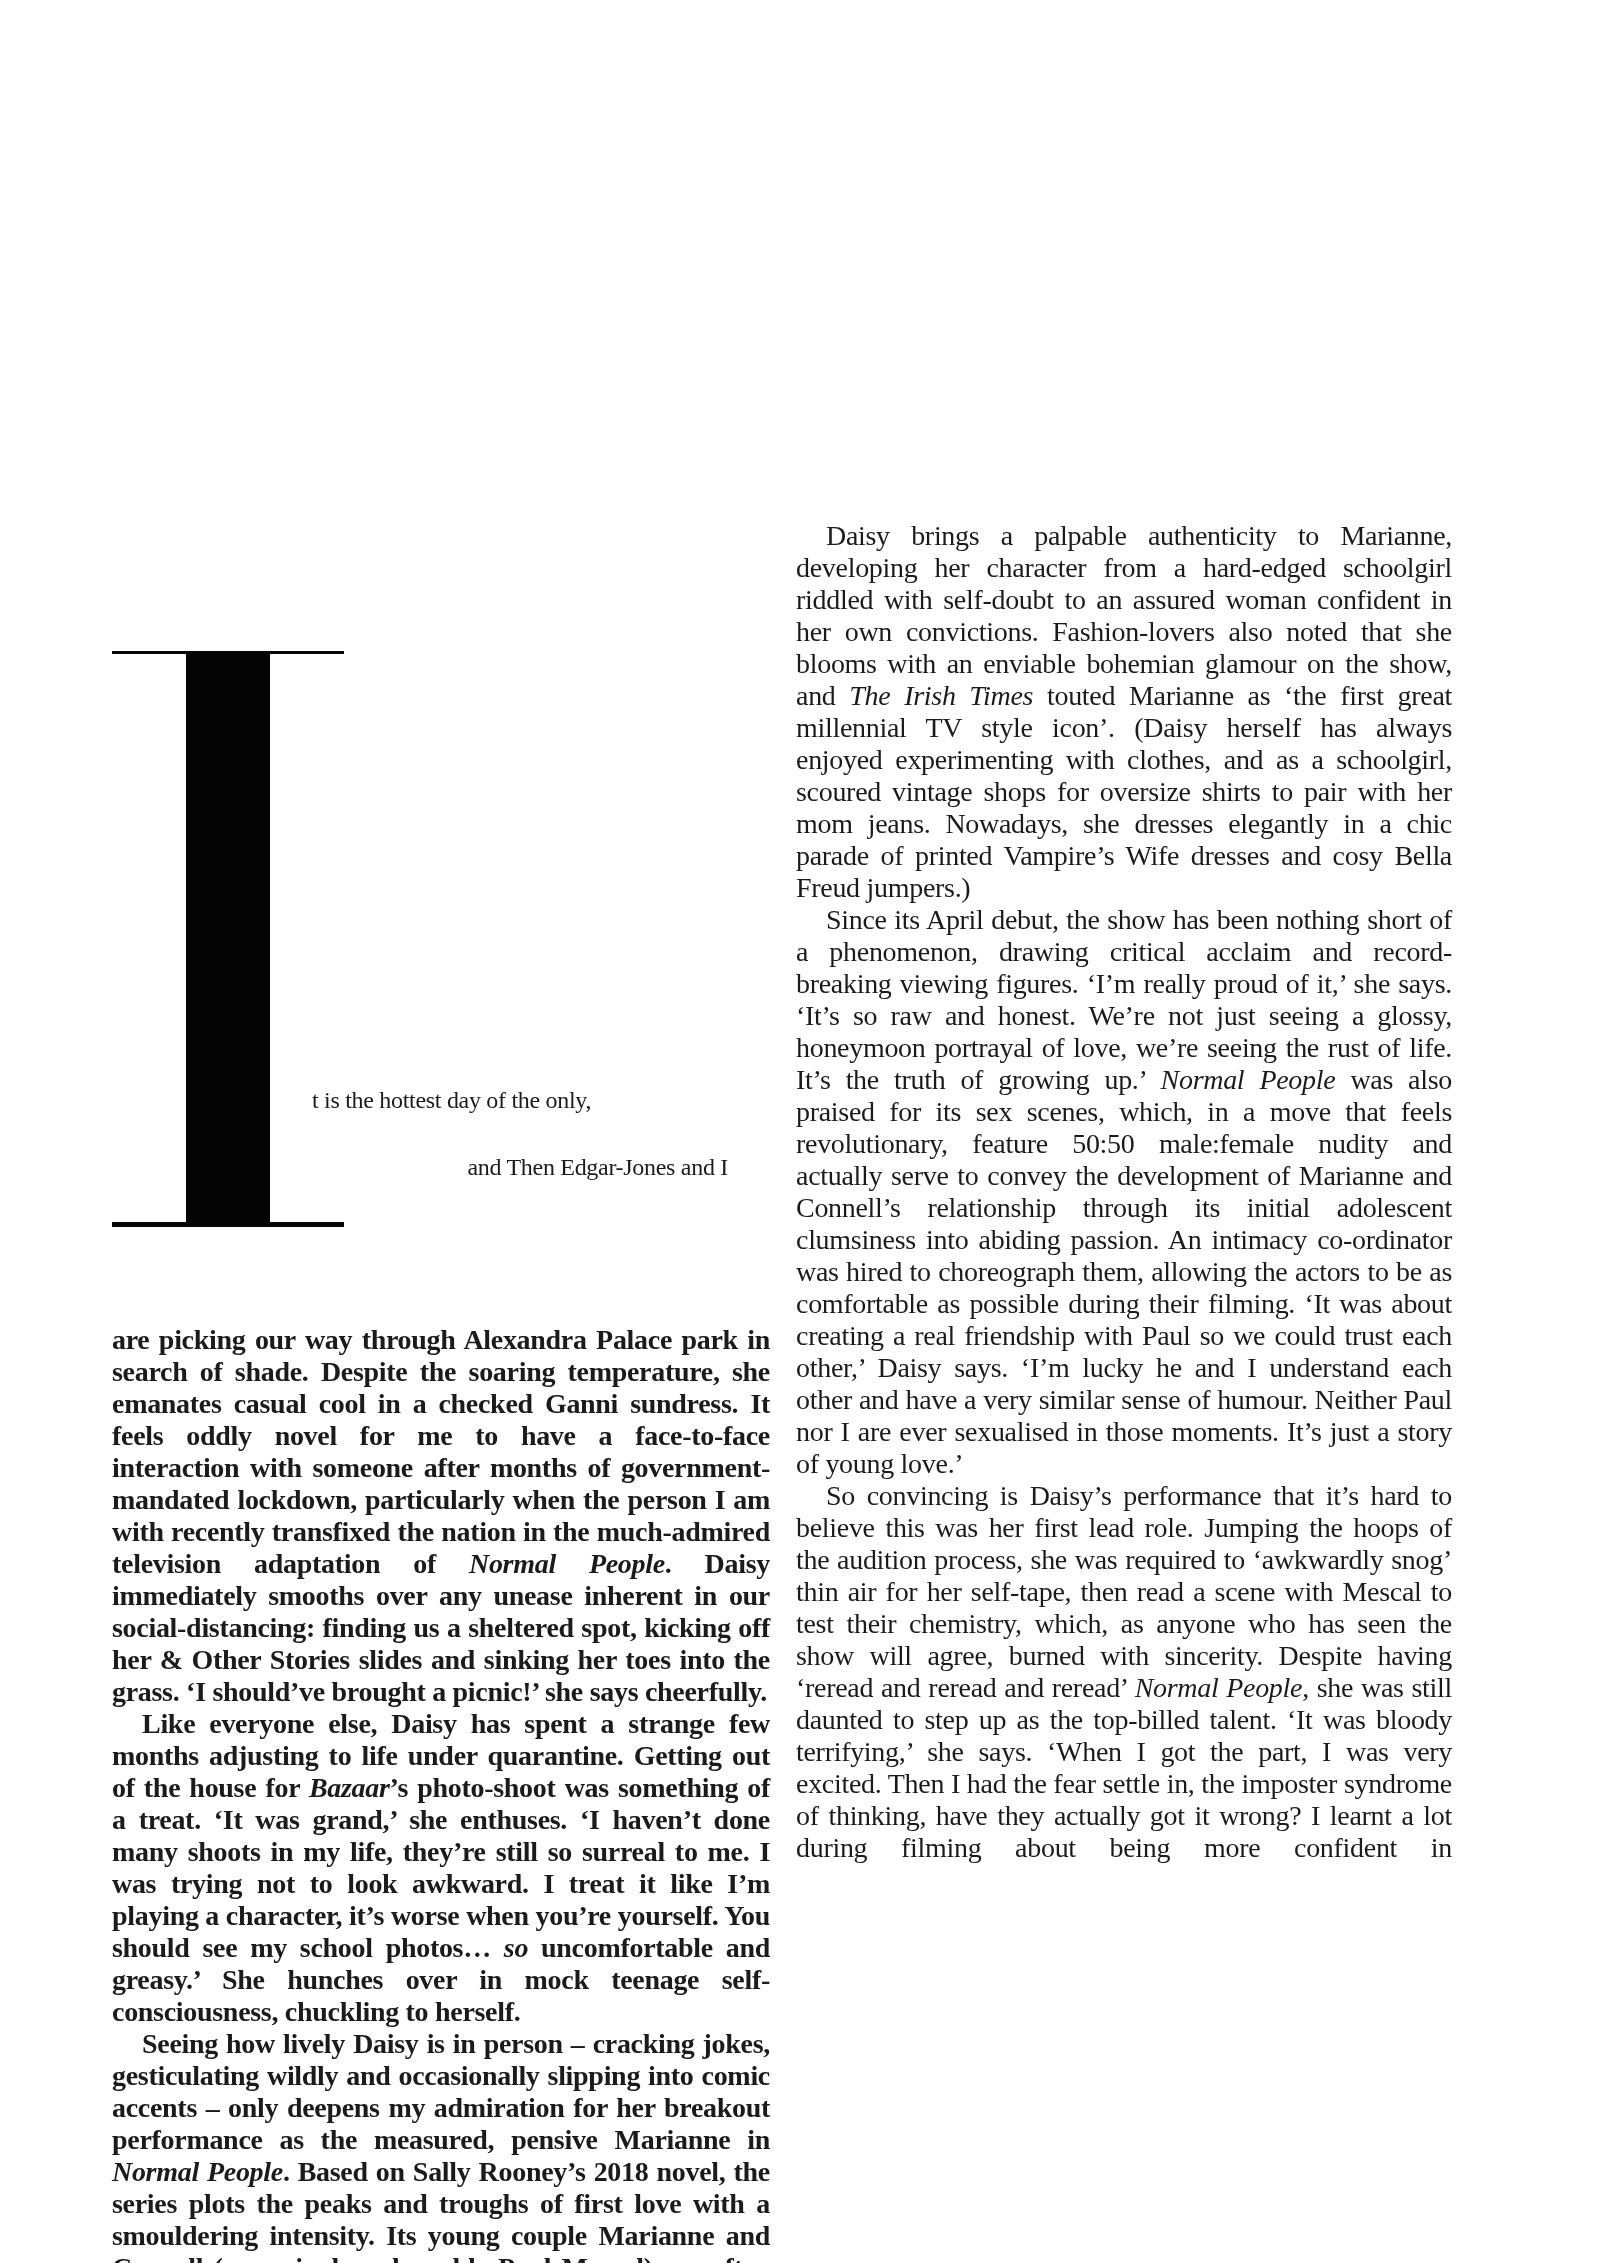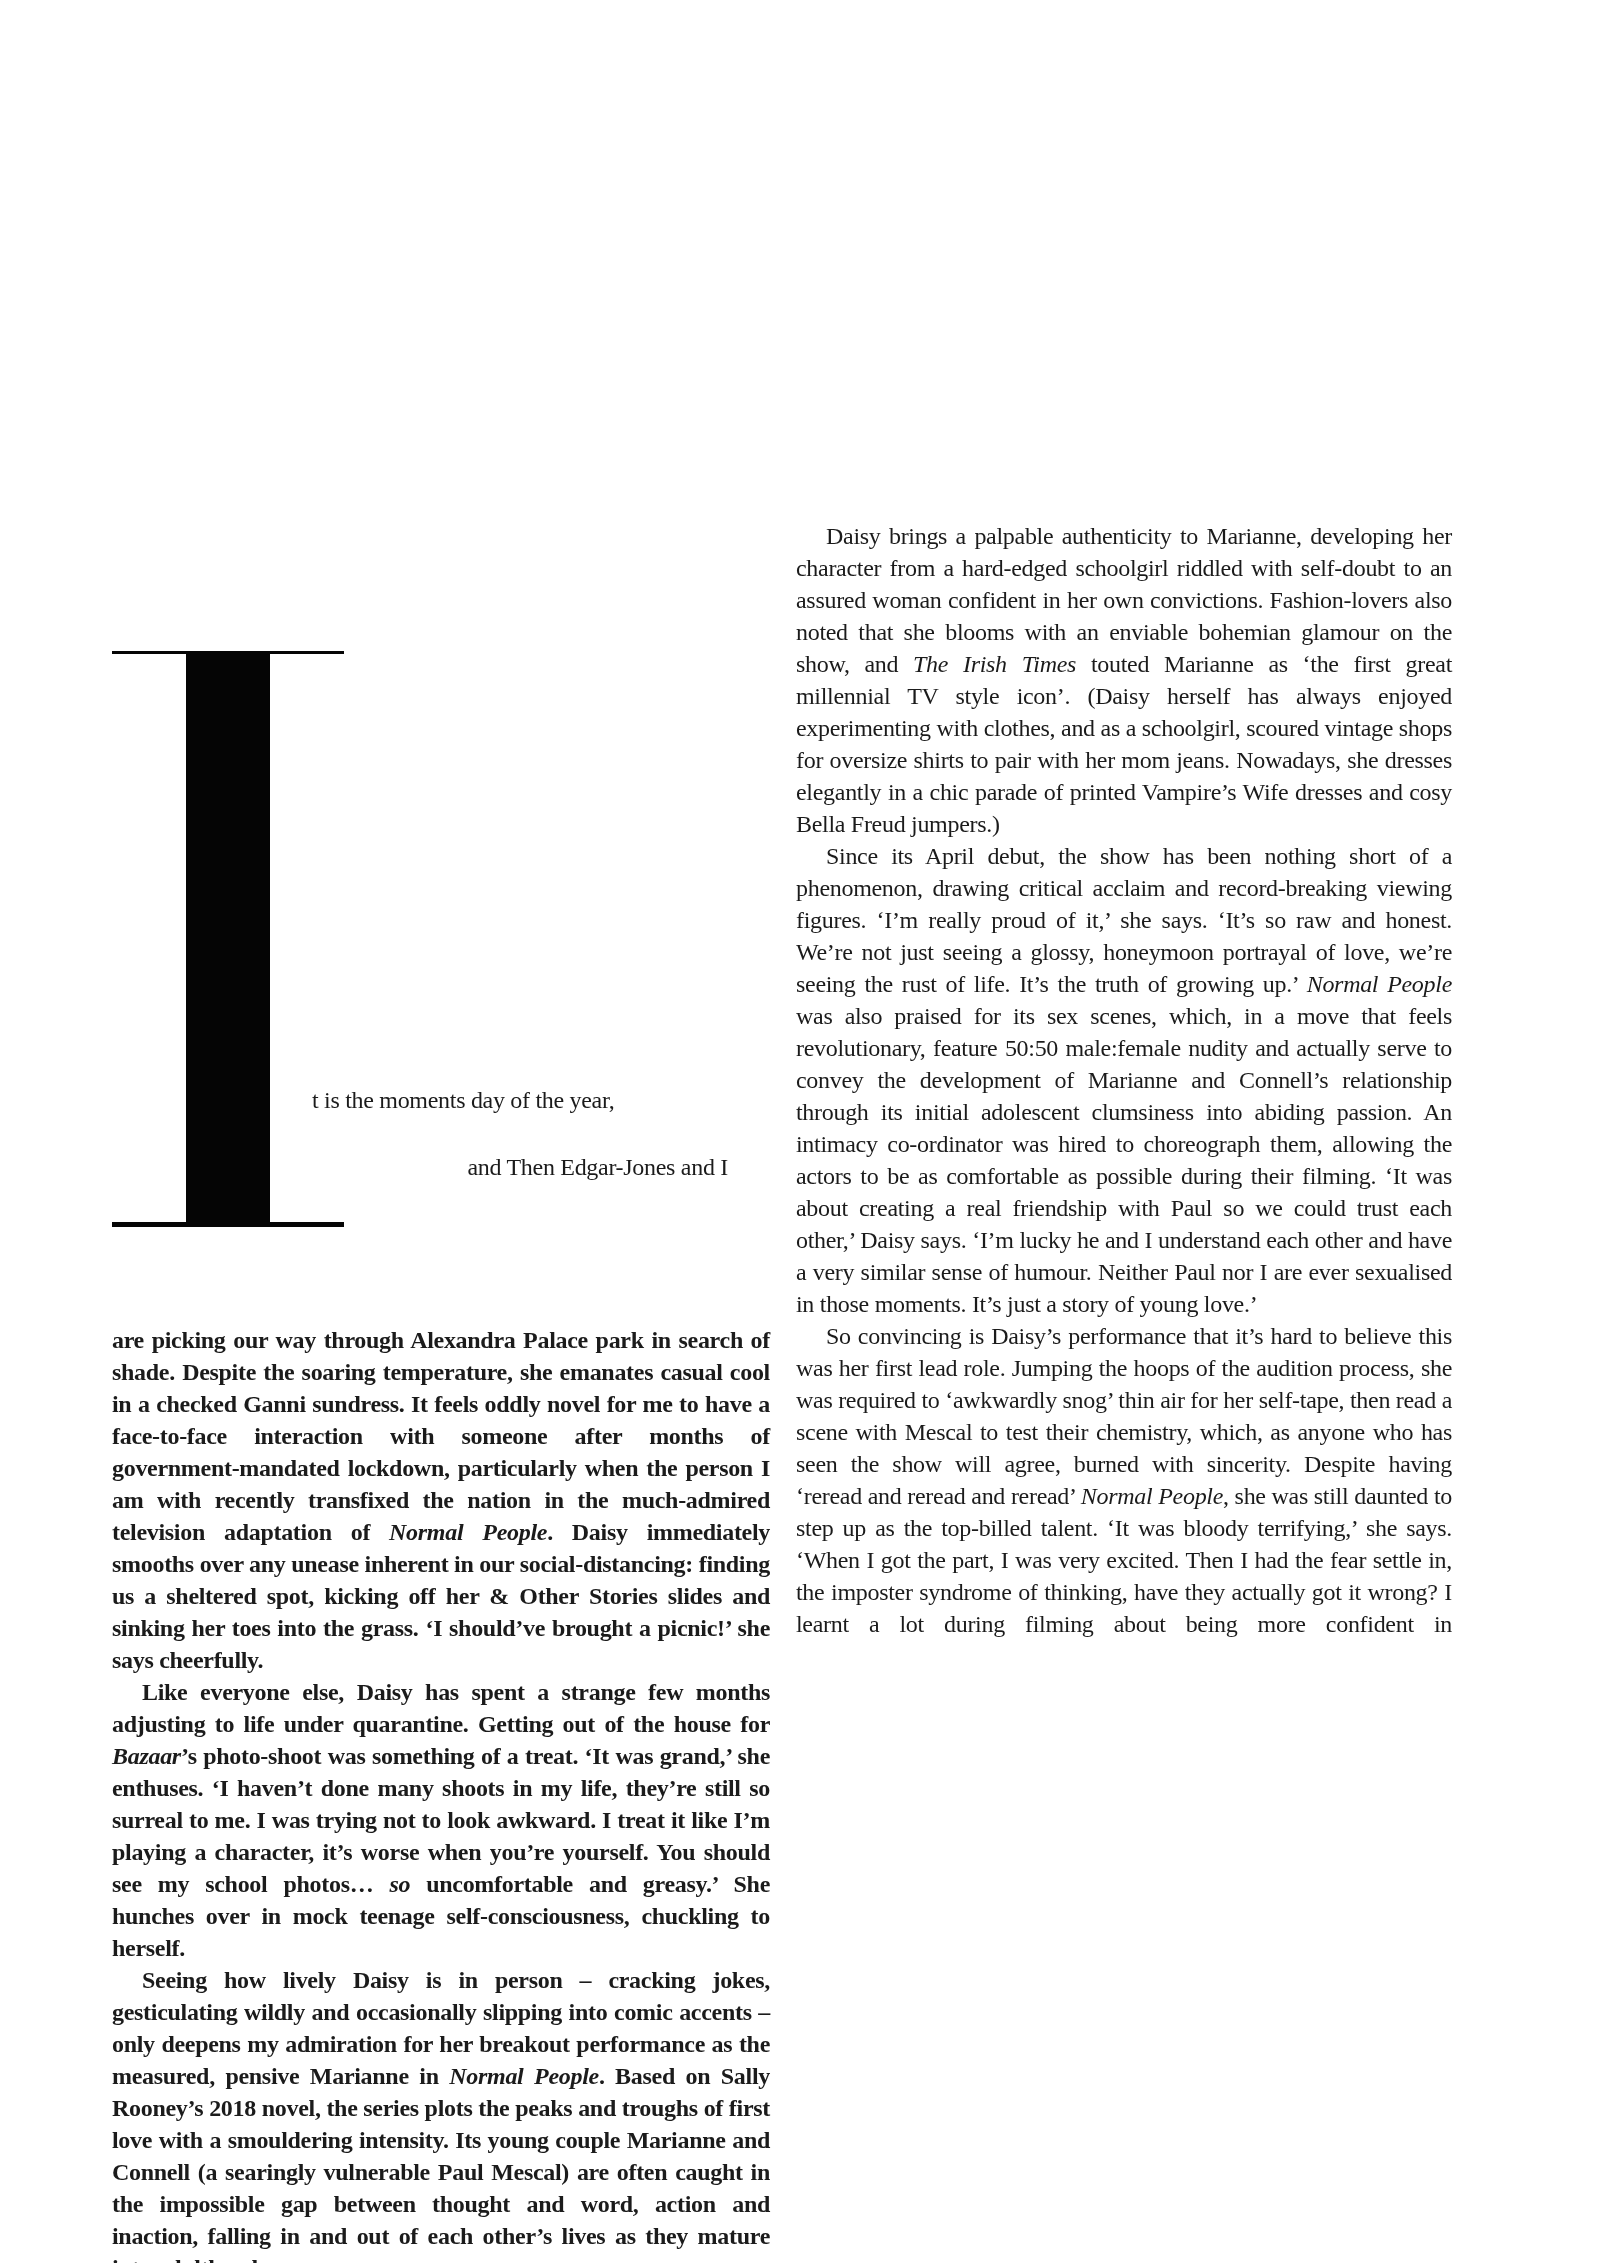--- a/index.html
+++ b/index.html
@@ -8,21 +8,21 @@
     position: relative;
     width: 1600px;
     height: 2263px;
     background: #ffffff;
     color: #1b1b1b;
     font-family: "Liberation Serif", serif;
     overflow: hidden;
   }
   .col {
     position: absolute;
-    font-size: 24px;
+    font-size: 28px;
     line-height: 32px;
     letter-spacing: -0.3px;
     text-align: justify;
   }
   .col p { margin: 0; }
   .col p.indent { text-indent: 30px; }
   .col p.justify-last { text-align-last: justify; }
   .ital { font-style: italic; }
 
   #left-column  { left: 112px; top: 1324px; width: 658px; font-weight: bold; }
@@ -69,21 +69,21 @@
 </head>
 <body style="background: rgb(255, 255, 255);">
 
 <div class="page" style="background: rgb(255, 255, 255); color: rgb(27, 27, 27);">
 
   <div class="dropcap" style="border-color: rgb(5, 5, 5);">
     <div class="stem" style="background: rgb(5, 5, 5);"></div>
     <span class="sr-only">I</span>
   </div>
 
-  <div class="opening-line" id="opening-line-1">t is the moments day of the year,</div>
+  <div class="opening-line" id="opening-line-1">t is the hottest day of the only,</div>
   <div class="opening-line" id="opening-line-2">and Then Edgar-Jones and I</div>
 
   <div class="col" id="left-column">
       <p class=""><span>are picking our way through Alexandra Palace park in search of shade. Despite the soaring temperature, she emanates casual cool in a checked Ganni sundress. It feels oddly novel for me to have a face-to-face interaction with someone after months of government-mandated lockdown, particularly when the person I am with recently transfixed the nation in the much-admired television adaptation of </span><span class="ital">Normal People</span><span>. Daisy immediately smooths over any unease inherent in our social-distancing: finding us a sheltered spot, kicking off her &amp; Other Stories slides and sinking her toes into the grass. ‘I should’ve brought a picnic!’ she says cheerfully.</span></p>
       <p class="indent"><span>Like everyone else, Daisy has spent a strange few months adjusting to life under quarantine. Getting out of the house for </span><span class="ital">Bazaar</span><span>’s photo-shoot was something of a treat. ‘It was grand,’ she enthuses. ‘I haven’t done many shoots in my life, they’re still so surreal to me. I was trying not to look awkward. I treat it like I’m playing a character, it’s worse when you’re yourself. You should see my school photos… </span><span class="ital">so</span><span> uncomfortable and greasy.’ She hunches over in mock teenage self-consciousness, chuckling to herself.</span></p>
       <p class="indent"><span>Seeing how lively Daisy is in person – cracking jokes, gesticulating wildly and occasionally slipping into comic accents – only deepens my admiration for her breakout performance as the measured, pensive Marianne in </span><span class="ital">Normal People</span><span>. Based on Sally Rooney’s 2018 novel, the series plots the peaks and troughs of first love with a smouldering intensity. Its young couple Marianne and Connell (a searingly vulnerable Paul Mescal) are often caught in the impossible gap between thought and word, action and inaction, falling in and out of each other’s lives as they mature into adulthood.</span></p>
     </div>
 
   <div class="col" id="right-column">
       <p class="indent"><span>Daisy brings a palpable authenticity to Marianne, developing her character from a hard-edged schoolgirl riddled with self-doubt to an assured woman confident in her own convictions. Fashion-lovers also noted that she blooms with an enviable bohemian glamour on the show, and </span><span class="ital">The Irish Times</span><span> touted Marianne as ‘the first great millennial TV style icon’. (Daisy herself has always enjoyed experimenting with clothes, and as a schoolgirl, scoured vintage shops for oversize shirts to pair with her mom jeans. Nowadays, she dresses elegantly in a chic parade of printed Vampire’s Wife dresses and cosy Bella Freud jumpers.)</span></p>

